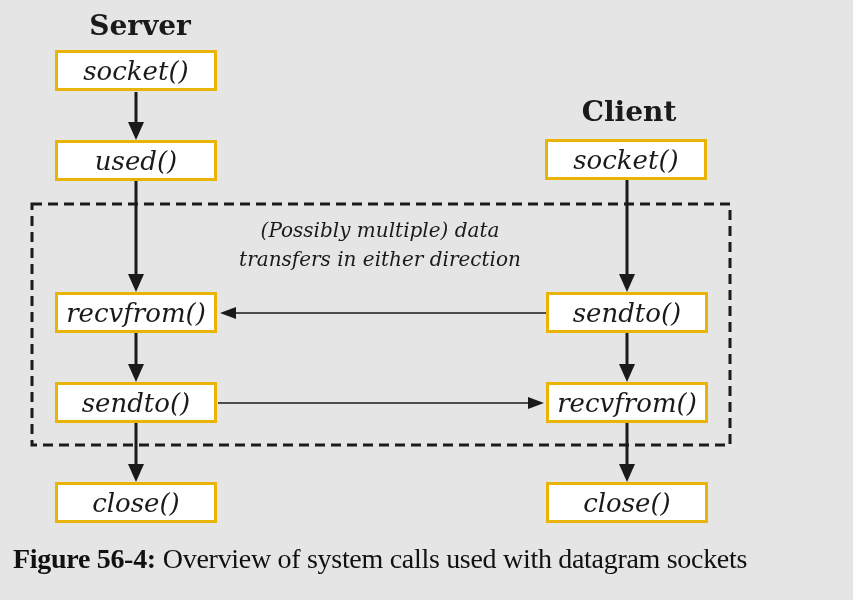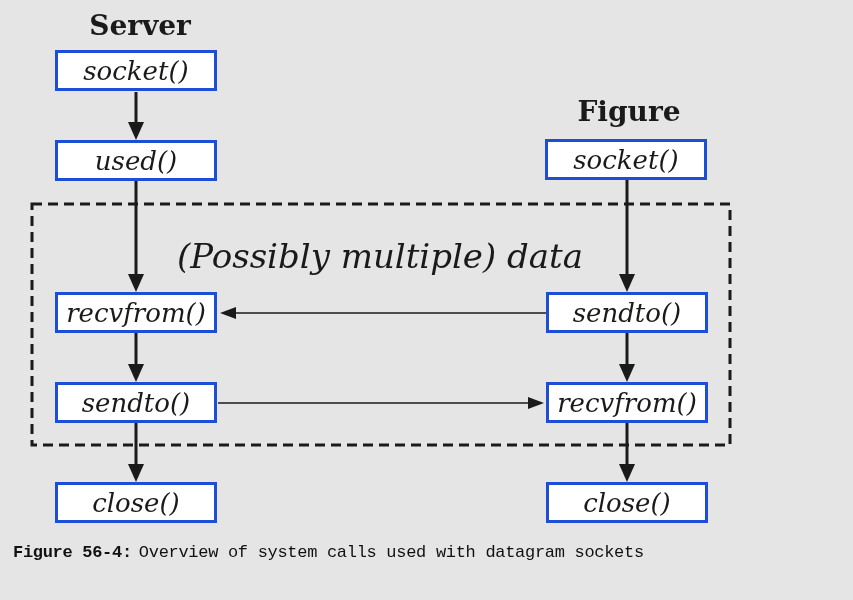--- a/index.html
+++ b/index.html
@@ -28,47 +28,46 @@
     transform: translateX(-50%);
     font-weight: bold;
     font-size: 28px;
     line-height: 1;
     white-space: nowrap;
   }
   .call-box {
     position: absolute;
     width: 156px;
     height: 35px;
-    border: 3px solid #1d4ed8;
+    border: 3px solid #eab308;
     background: #ffffff;
     display: flex;
     align-items: center;
     justify-content: center;
     font-style: italic;
     font-size: 26px;
     white-space: nowrap;
   }
   .annotation {
     position: absolute;
     left: 380px;
     top: 216px;
     transform: translateX(-50%);
     text-align: center;
     font-style: italic;
-    font-size: 34px;
+    font-size: 20px;
     line-height: 29px;
     white-space: nowrap;
-    margin-top: 26px;
   }
   .caption {
     position: absolute;
     left: 13px;
     top: 543px;
-    font-family: Liberation Mono, monospace;
-    font-size: 17px;
+    font-family: Liberation Serif, serif;
+    font-size: 28px;
     letter-spacing: -0.3px;
     color: #111111;
     white-space: nowrap;
   }
   .caption .caption-label {
     font-weight: bold;
     margin-right: 7px;
   }
 </style>
 </head>
@@ -114,34 +113,35 @@
       <line x1="546" y1="313" x2="234" y2="313" stroke="#1a1a1a" stroke-width="1.6"></line>
       <polygon points="220,313 236,307 236,319" fill="#1a1a1a"></polygon>
     </g>
     <g>
       <line x1="218" y1="403" x2="530" y2="403" stroke="#1a1a1a" stroke-width="1.6"></line>
       <polygon points="544,403 528,397 528,409" fill="#1a1a1a"></polygon>
     </g>
   </svg>
 
   <div class="col-title" style="left:140px; top:12px;">Server</div>
-  <div class="col-title" style="left:629px; top:98px;">Figure</div>
+  <div class="col-title" style="left:629px; top:98px;">Client</div>
 
   <div class="call-box" style="left:55px; top:50px;">socket()</div>
   <div class="call-box" style="left:55px; top:140px;">used()</div>
   <div class="call-box" style="left:55px; top:292px;">recvfrom()</div>
   <div class="call-box" style="left:55px; top:382px;">sendto()</div>
   <div class="call-box" style="left:55px; top:482px;">close()</div>
 
   <div class="call-box" style="left:545px; top:139px;">socket()</div>
   <div class="call-box" style="left:546px; top:292px;">sendto()</div>
   <div class="call-box" style="left:546px; top:382px;">recvfrom()</div>
   <div class="call-box" style="left:546px; top:482px;">close()</div>
 
   <div class="annotation">
     <div>(Possibly multiple) data</div>
+    <div>transfers in either direction</div>
   </div>
 
   <div class="caption">
     <span class="caption-label">Figure 56-4:</span><span>Overview of system calls used with datagram sockets</span>
   </div>
 
 </div>
 
 </body></html>

